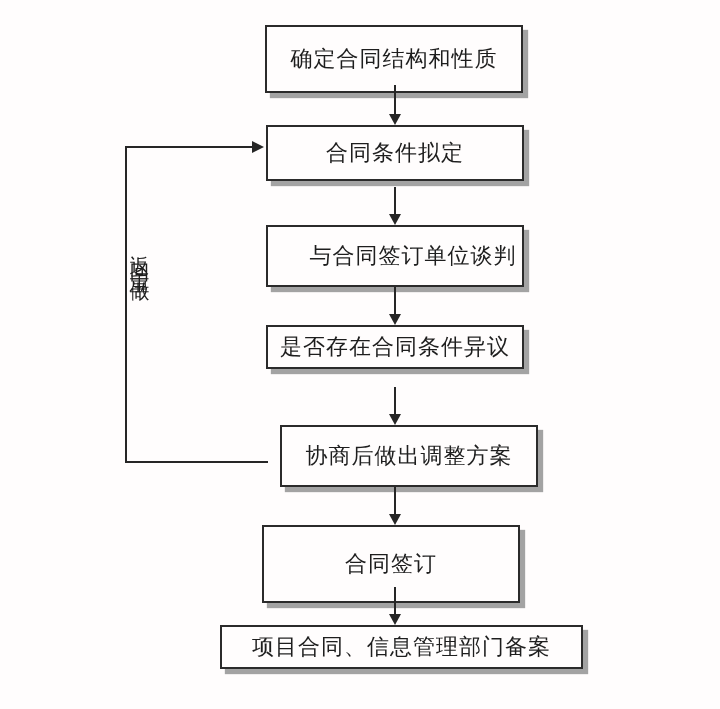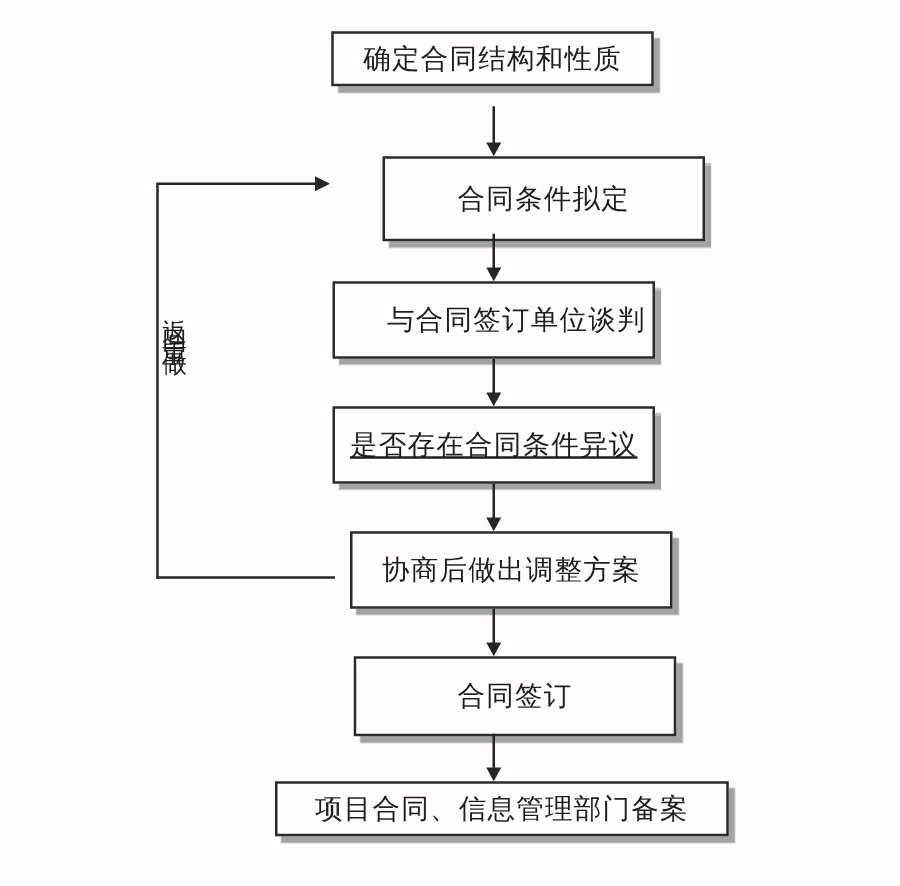--- a/index.html
+++ b/index.html
@@ -24,26 +24,26 @@
     background: #fffdfd;
     box-shadow: 5px 5px 1px #a3a3a3;
     display: flex;
     align-items: center;
     justify-content: center;
     font-size: 22px;
     color: #1e1e1e;
     letter-spacing: 1px;
     white-space: nowrap;
   }
-  .node-1 { left: 265px; top: 25px;  width: 258px; height: 44px; }
-  .node-2 { left: 266px; top: 125px; width: 258px; height: 68px; margin-left: 40px; }
+  .node-1 { left: 265px; top: 25px;  width: 258px; height: 68px; }
+  .node-2 { left: 266px; top: 125px; width: 258px; height: 56px; }
   .node-3 { left: 266px; top: 225px; width: 258px; height: 62px; padding-left: 36px; }
-  .node-4 { left: 266px; top: 325px; width: 258px; height: 62px; text-decoration: underline; }
+  .node-4 { left: 266px; top: 325px; width: 258px; height: 44px; }
   .node-5 { left: 268px; top: 425px; width: 258px; height: 62px; margin-left: 12px; }
-  .node-6 { left: 283px; top: 525px; width: 258px; height: 64px; }
+  .node-6 { left: 262px; top: 525px; width: 258px; height: 78px; }
   .node-7 { left: 220px; top: 625px; width: 363px; height: 44px; }
 
   .vline {
     position: absolute;
     width: 2px;
     background: #262626;
   }
   .hline {
     position: absolute;
     height: 2px;

